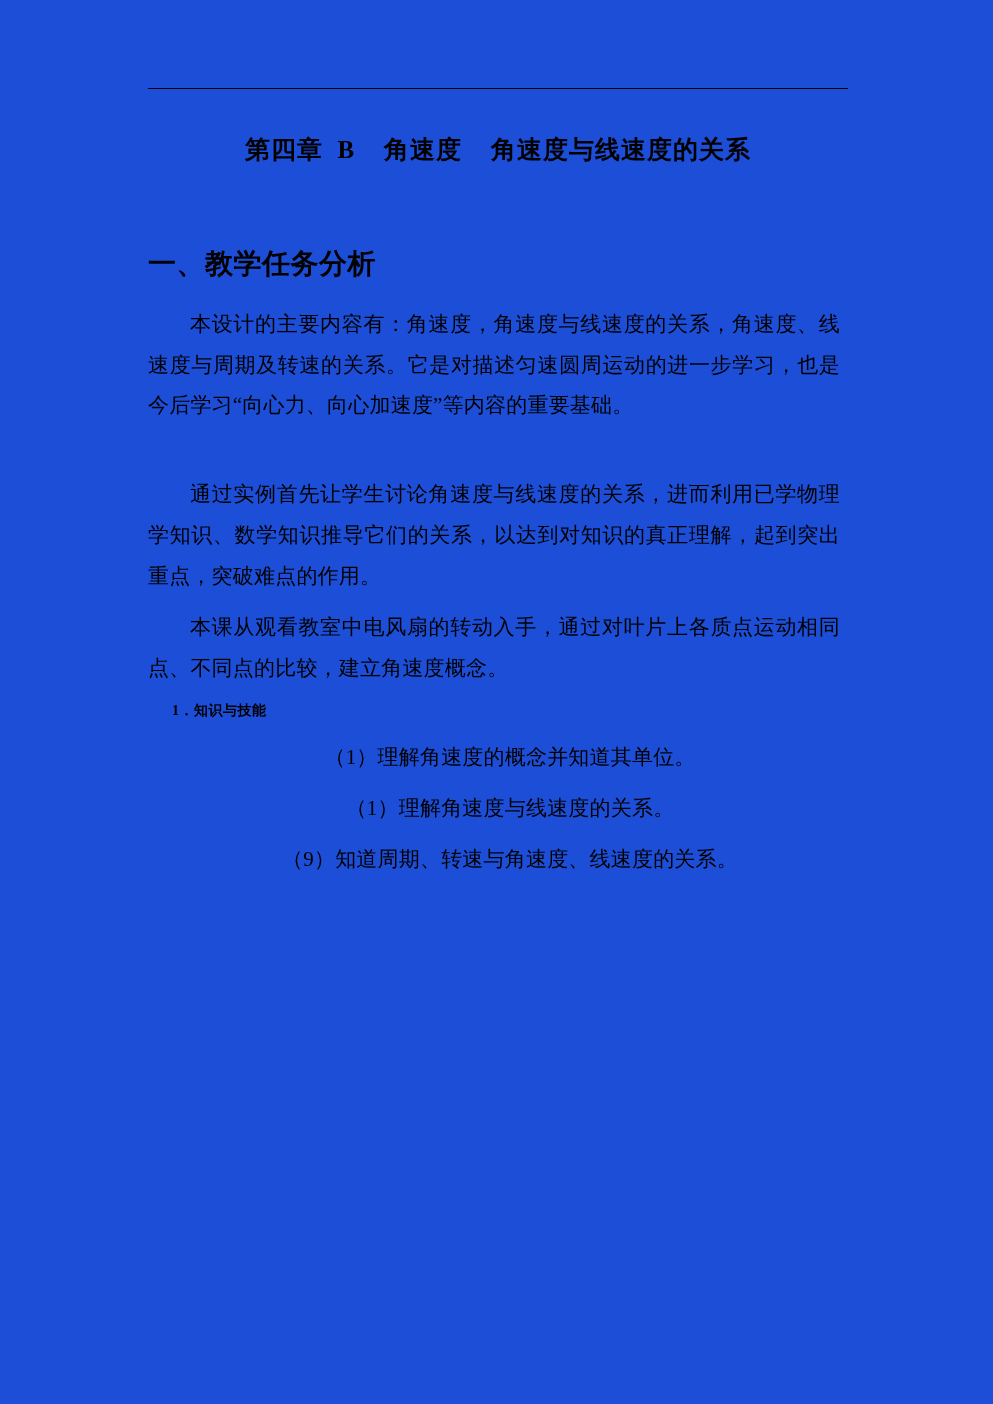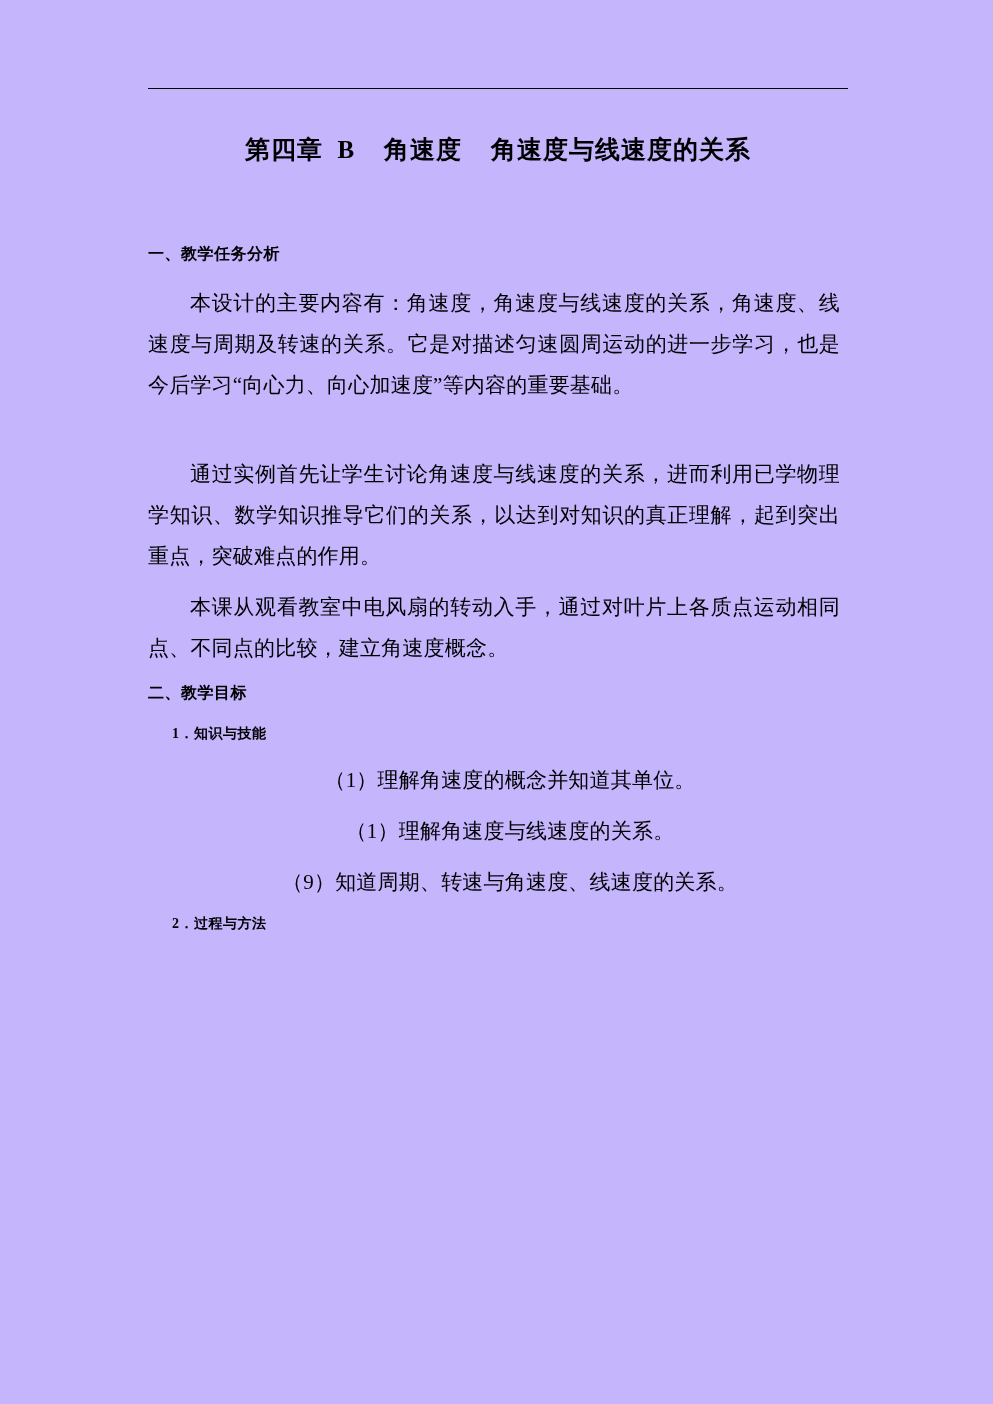--- a/index.html
+++ b/index.html
@@ -3,21 +3,21 @@
 <meta charset="utf-8">
 <style>
   html, body {
     margin: 0;
     padding: 0;
     background: #ffffff;
   }
   .page {
     width: 993px;
     height: 1404px;
-    background: #c4b5fd;
+    background: #1d4ed8;
     position: relative;
     box-sizing: border-box;
     font-family: "Liberation Serif", "DejaVu Serif", serif;
     color: #000000;
     overflow: hidden;
   }
   .header-rule {
     position: absolute;
     left: 148px;
     top: 88px;
@@ -36,21 +36,21 @@
     font-size: 25px;
     font-weight: bold;
     letter-spacing: 1px;
     margin: 18px 0 0 0;
     line-height: 1.6;
     white-space: pre;
   }
   .spacer-lg { height: 70px; }
   .spacer-md { height: 38px; }
   .heading-1 {
-    font-size: 16px;
+    font-size: 28px;
     font-weight: bold;
     margin: 0 0 16px 0;
     line-height: 1.7;
     letter-spacing: 0.5px;
   }
   .heading-2 {
     font-size: 14px;
     font-weight: bold;
     margin: 0 0 14px 0;
     line-height: 1.7;
@@ -91,24 +91,22 @@
 
     <p class="body-par">本设计的主要内容有：角速度，角速度与线速度的关系，角速度、线速度与周期及转速的关系。它是对描述匀速圆周运动的进一步学习，也是今后学习“向心力、向心加速度”等内容的重要基础。</p>
 
     <div class="spacer-md"></div>
 
     <p class="body-par">通过实例首先让学生讨论角速度与线速度的关系，进而利用已学物理学知识、数学知识推导它们的关系，以达到对知识的真正理解，起到突出重点，突破难点的作用。</p>
 
     <p class="body-par">本课从观看教室中电风扇的转动入手，通过对叶片上各质点运动相同点、不同点的比较，建立角速度概念。</p>
 
 
-    <div class="heading-1">二、教学目标</div>
 
     <div class="heading-2">1．知识与技能</div>
 
     <p class="list-par">（1）理解角速度的概念并知道其单位。</p>
     <p class="list-par">（1）理解角速度与线速度的关系。</p>
     <p class="list-par">（9）知道周期、转速与角速度、线速度的关系。</p>
 
-    <div class="heading-2">2．过程与方法</div>
 
   </div>
 </div>
 
 </body></html>

